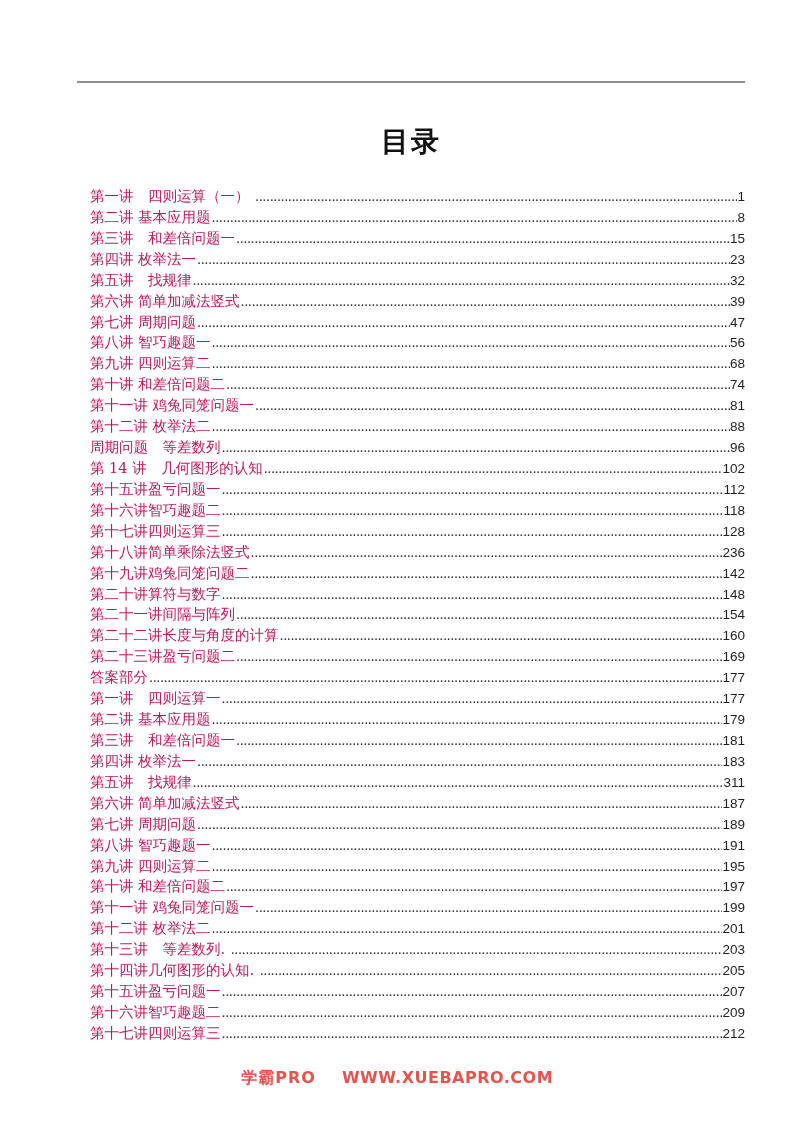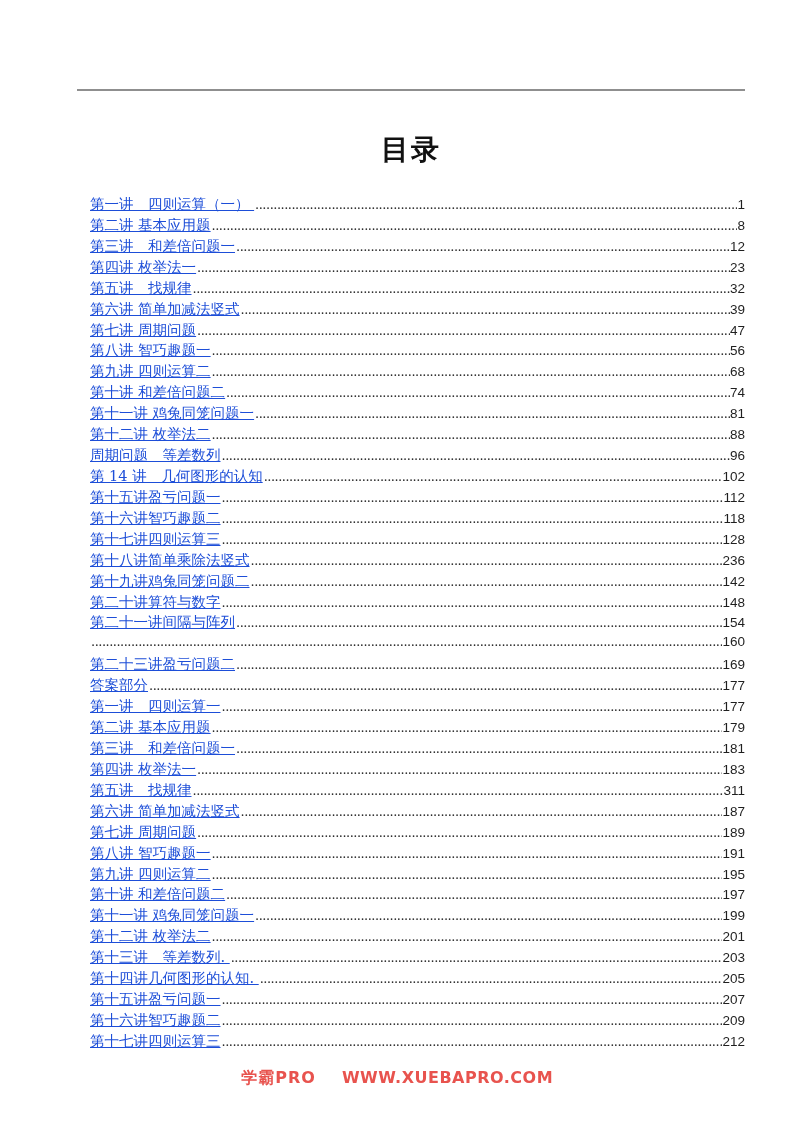--- a/index.html
+++ b/index.html
@@ -7,21 +7,21 @@
     padding: 0;
     background: #ffffff;
   }
   .page {
     position: relative;
     width: 793px;
     height: 1122px;
     margin: 0 auto;
     background: #ffffff;
     box-sizing: border-box;
-    padding: 8px 48px 0 77px;
+    padding: 0 48px 0 77px;
     font-family: "DejaVu Serif", "Liberation Serif", serif;
     color: #1f1f1f;
     overflow: hidden;
   }
   .header-rule {
     margin-top: 81px;
     height: 0;
     border-top: 2px solid #8f8f8f;
   }
   .doc-title {
@@ -40,22 +40,21 @@
   .toc-row {
     display: flex;
     align-items: baseline;
     height: 20.93px;
     font-size: 14.5px;
     cursor: default;
   }
   .toc-label {
     white-space: pre;
     flex: 0 0 auto;
-    color: #1d4ed8;
-    text-decoration: underline;
+    color: #be185d;
   }
   .toc-leader {
     flex: 1 1 auto;
     overflow: hidden;
     white-space: nowrap;
     font-size: 13px;
     letter-spacing: -0.5px;
     color: #2b2b2b;
     padding: 0 2px 0 1px;
   }
@@ -98,21 +97,21 @@
 
   <div class="toc-row">
     <span class="toc-label">第二讲 基本应用题</span>
     <span class="toc-leader" aria-hidden="true">............................................................................................................................................................................................................................................................................................................</span>
     <span class="toc-page">8</span>
   </div>
 
   <div class="toc-row">
     <span class="toc-label">第三讲　和差倍问题一</span>
     <span class="toc-leader" aria-hidden="true">............................................................................................................................................................................................................................................................................................................</span>
-    <span class="toc-page">12</span>
+    <span class="toc-page">15</span>
   </div>
 
   <div class="toc-row">
     <span class="toc-label">第四讲 枚举法一</span>
     <span class="toc-leader" aria-hidden="true">............................................................................................................................................................................................................................................................................................................</span>
     <span class="toc-page">23</span>
   </div>
 
   <div class="toc-row">
     <span class="toc-label">第五讲　找规律</span>
@@ -210,20 +209,21 @@
     <span class="toc-page">148</span>
   </div>
 
   <div class="toc-row">
     <span class="toc-label">第二十一讲间隔与阵列</span>
     <span class="toc-leader" aria-hidden="true">............................................................................................................................................................................................................................................................................................................</span>
     <span class="toc-page">154</span>
   </div>
 
   <div class="toc-row">
+    <span class="toc-label">第二十二讲长度与角度的计算</span>
     <span class="toc-leader" aria-hidden="true">............................................................................................................................................................................................................................................................................................................</span>
     <span class="toc-page">160</span>
   </div>
 
   <div class="toc-row">
     <span class="toc-label">第二十三讲盈亏问题二</span>
     <span class="toc-leader" aria-hidden="true">............................................................................................................................................................................................................................................................................................................</span>
     <span class="toc-page">169</span>
   </div>
 

